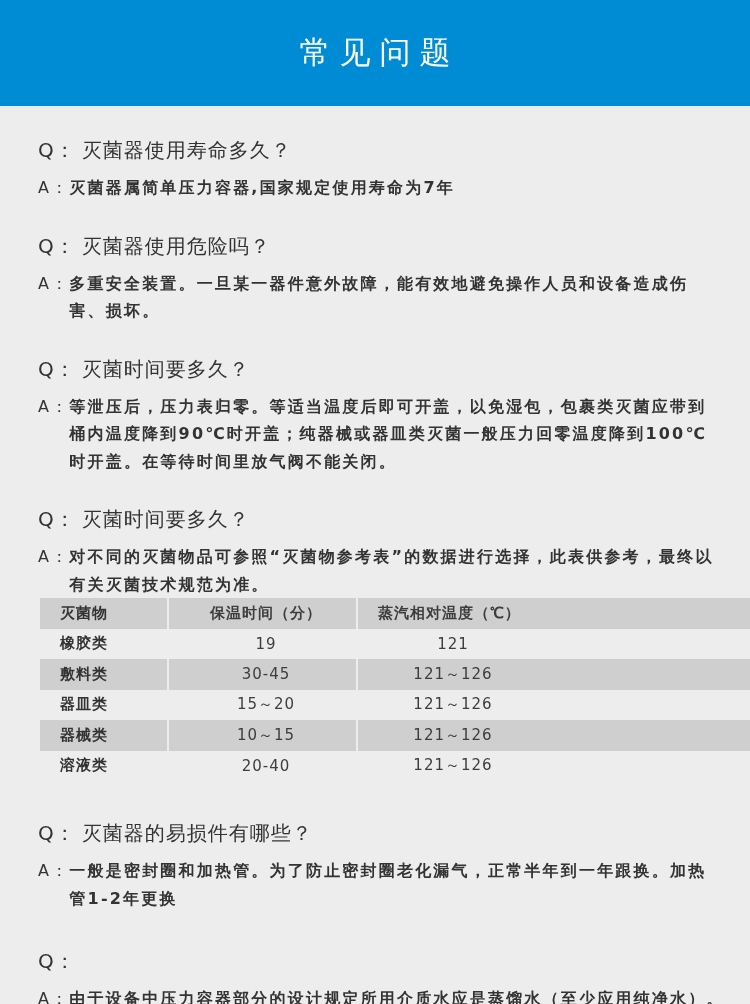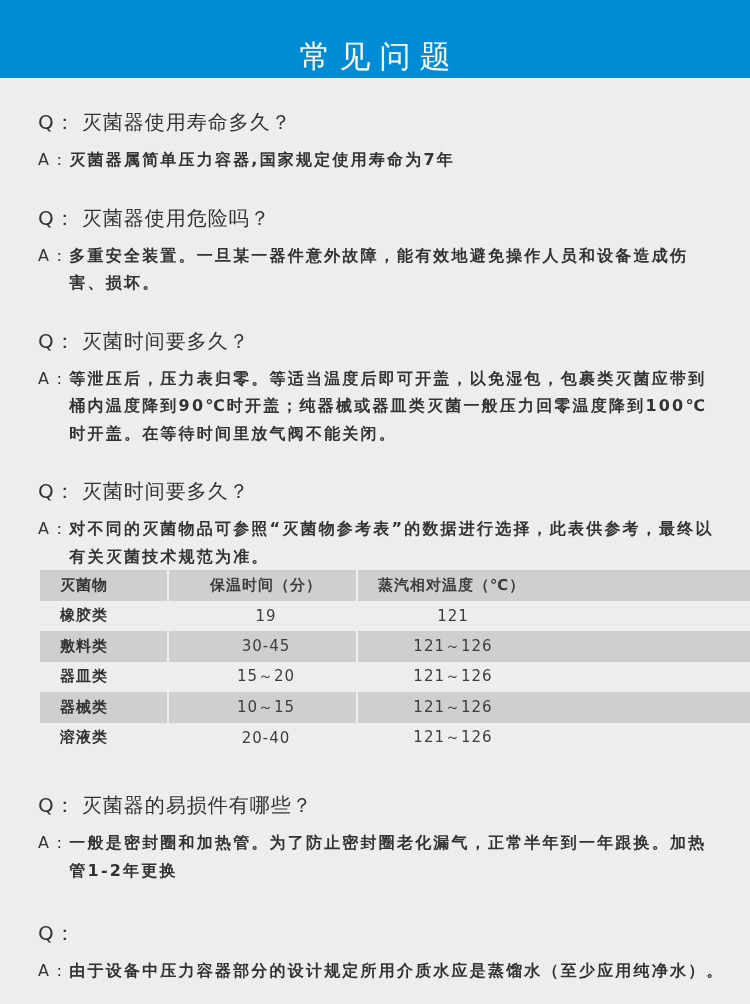--- a/index.html
+++ b/index.html
@@ -9,24 +9,24 @@
   body {
     width: 750px;
     height: 1004px;
     background: #EDEDED;
     overflow: hidden;
     font-family: "DejaVu Sans", sans-serif;
     color: #333333;
   }
   
   .banner {
-    height: 78px;
+    height: 106px;
     background: #008CD5;
     display: flex;
-    align-items: flex-end;
+    align-items: center;
     justify-content: center;
   }
   .banner .title {
     margin: 0;
     color: #ffffff;
     font-size: 31px;
     font-weight: 400;
     letter-spacing: 9px;
     padding-left: 9px; 
   }
@@ -75,21 +75,21 @@
     padding: 0;
     font-weight: 400;
     vertical-align: middle;
   }
   .ref-table .col-material { width: 107px; }
   .ref-table .col-time     { width: 180px; }
   .ref-table .col-temp     { width: 389px; }
 
   .ref-table tr.row-gray td, .ref-table tr.row-gray th { background: #CFCFCF; }
 
-  .ref-table th { text-align: left; }
+  .ref-table th { text-align: left; font-family: Liberation Serif, serif; }
   .ref-table .cell-material {
     padding-left: 20px;
     font-weight: 700;
     text-align: left;
     border-right: 2px solid #EDEDED;
   }
   .ref-table .cell-time {
     text-align: center;
     border-right: 2px solid #EDEDED;
     color: #3d3d3d;

